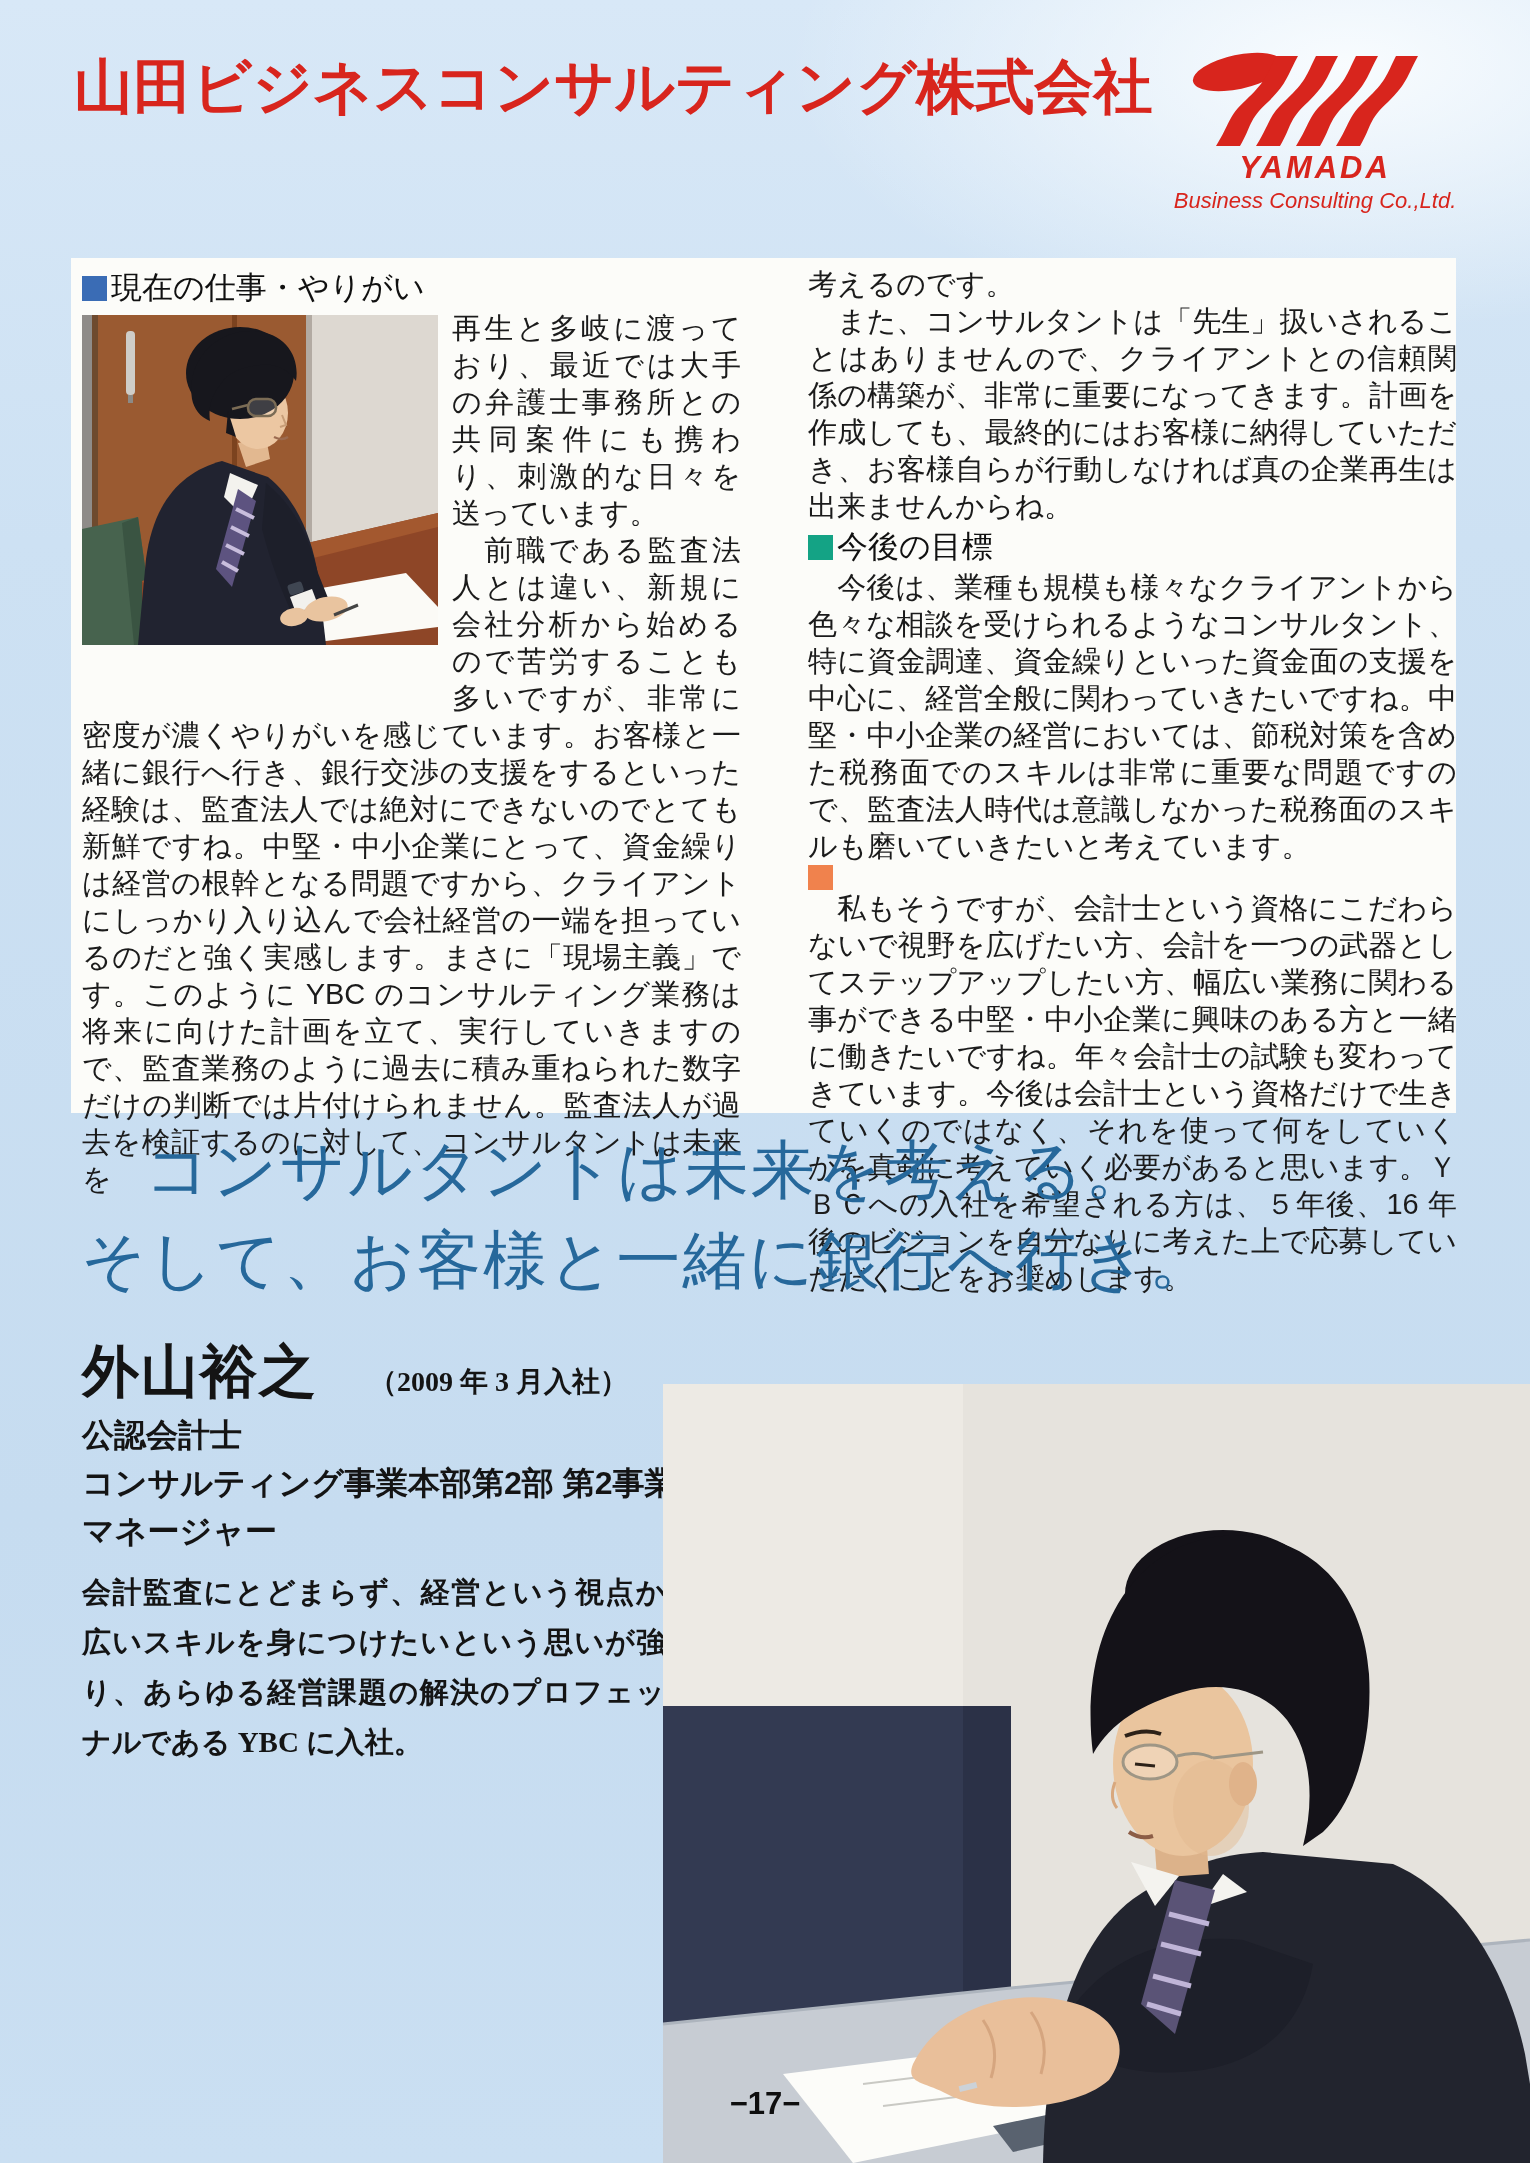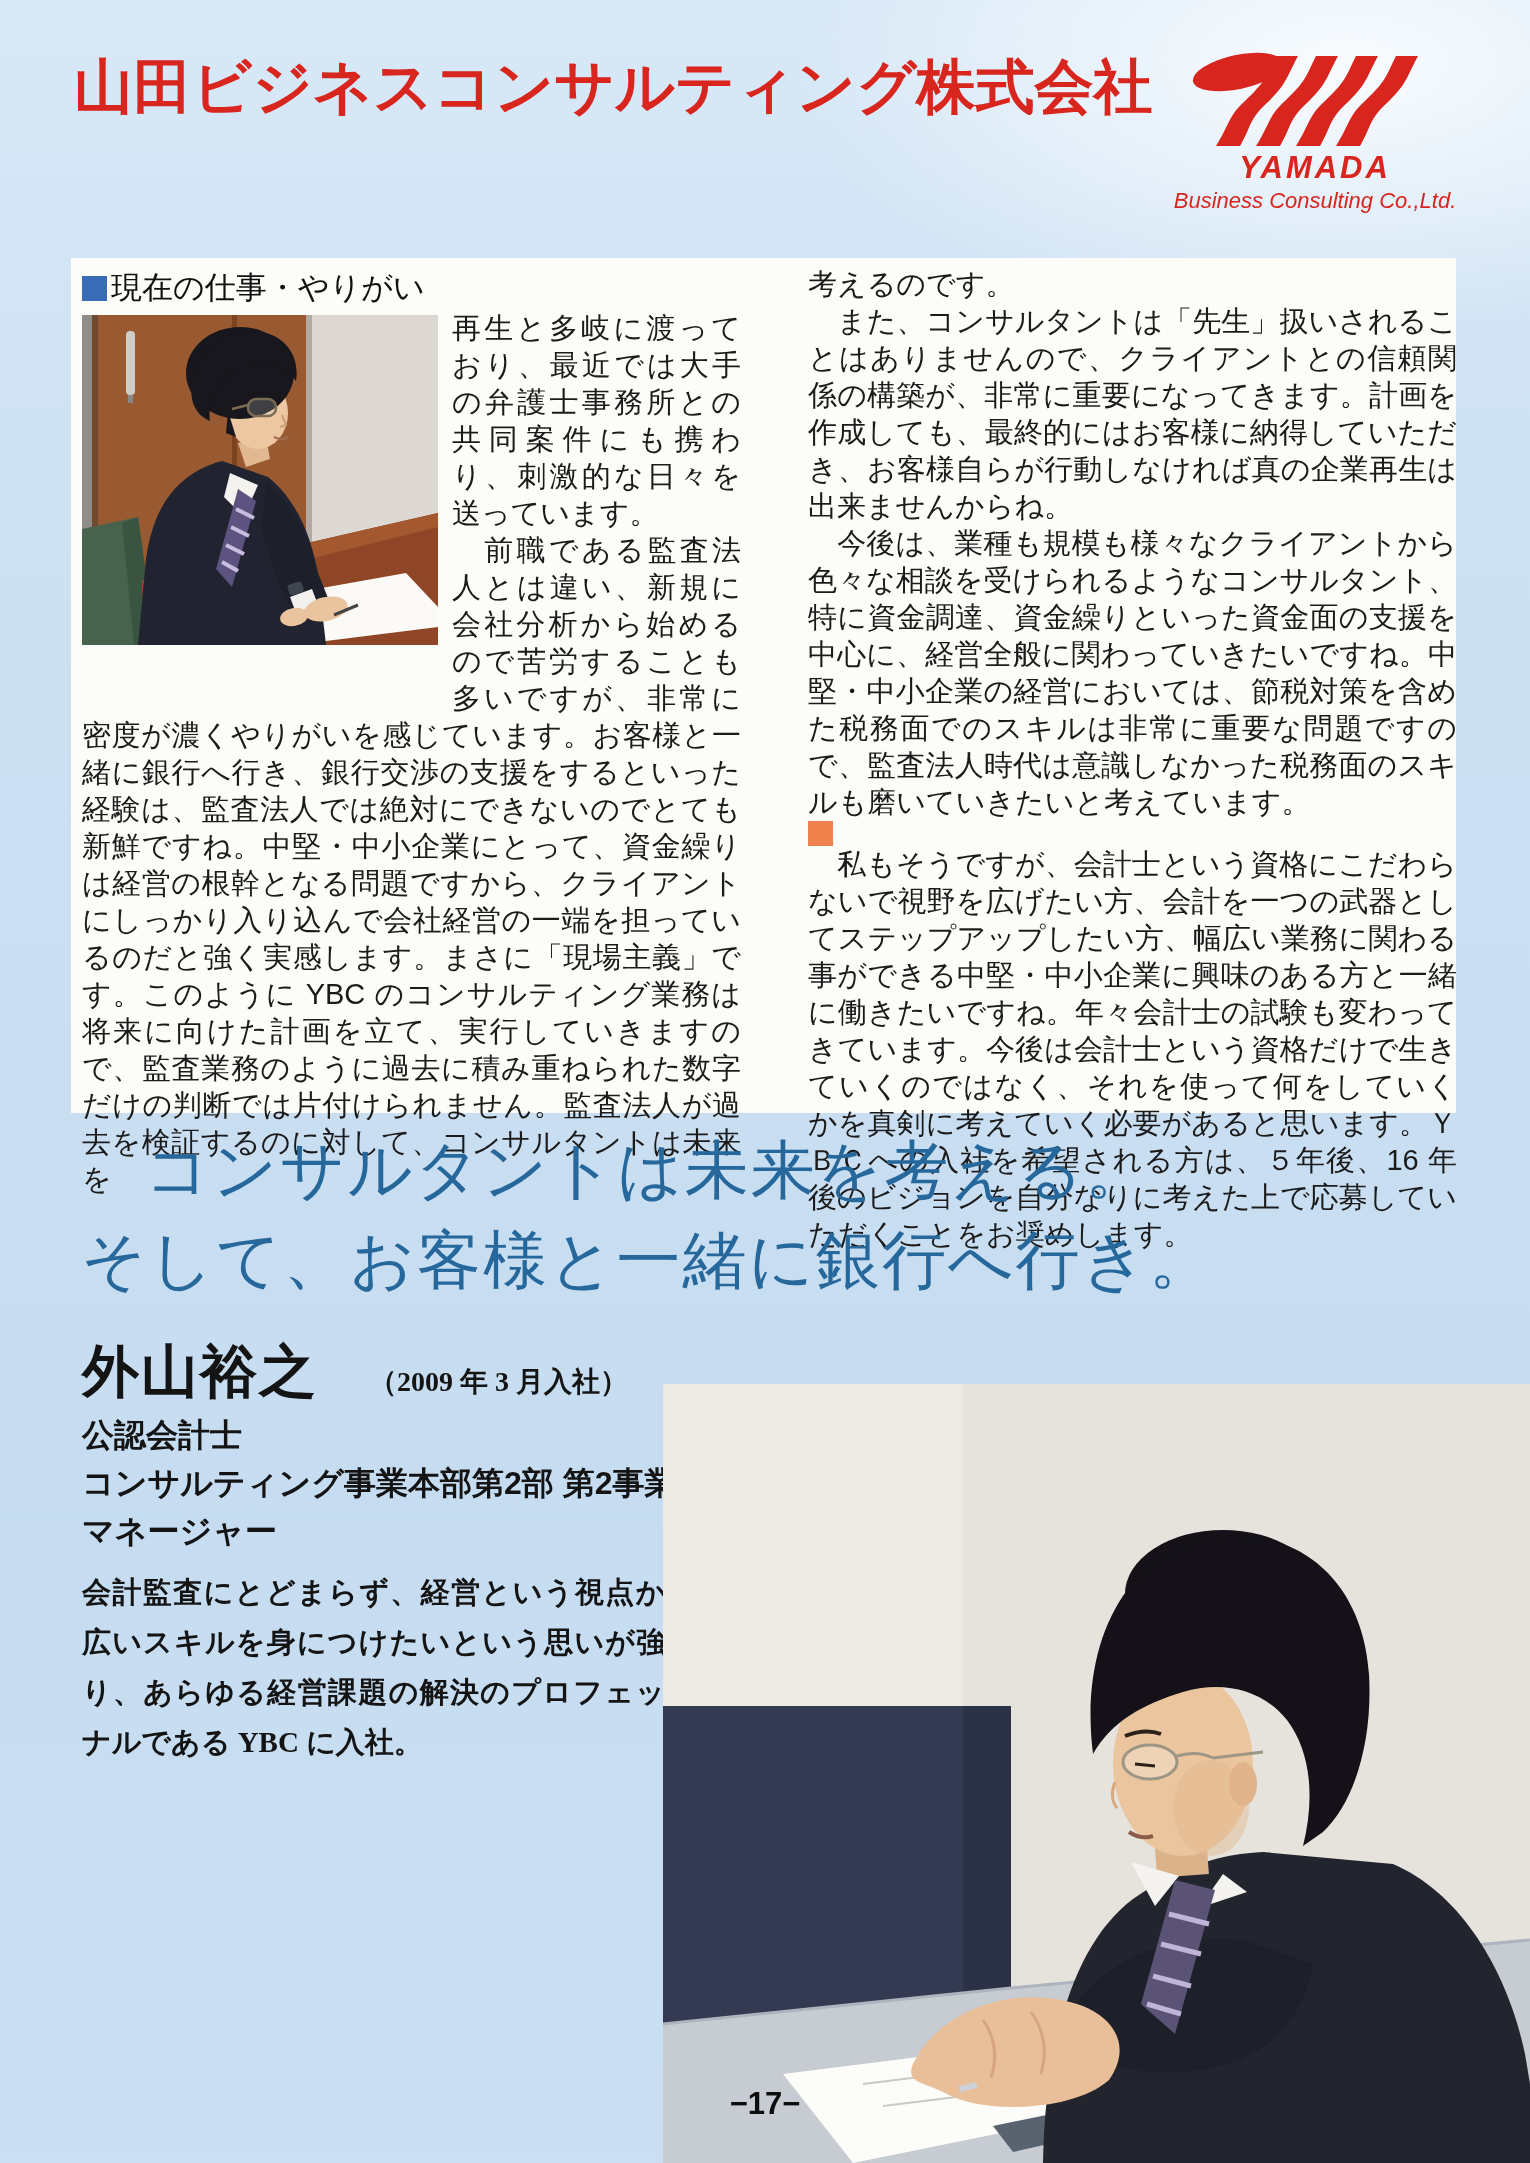--- a/index.html
+++ b/index.html
@@ -118,20 +118,24 @@
         </svg>
       </div>
       <p class="body">再生と多岐に渡っており、最近では大手の弁護士事務所との共同案件にも携わり、刺激的な日々を送っています。</p>
       <p class="body">　前職である監査法人とは違い、新規に会社分析から始めるので苦労することも多いですが、非常に密度が濃くやりがいを感じています。お客様と一緒に銀行へ行き、銀行交渉の支援をするといった経験は、監査法人では絶対にできないのでとても新鮮ですね。中堅・中小企業にとって、資金繰りは経営の根幹となる問題ですから、クライアントにしっかり入り込んで会社経営の一端を担っているのだと強く実感します。まさに「現場主義」です。このように YBC のコンサルティング業務は将来に向けた計画を立て、実行していきますので、監査業務のように過去に積み重ねられた数字だけの判断では片付けられません。監査法人が過去を検証するのに対して、コンサルタントは未来を</p>
     </div>
   </div>
 
   <div class="col col-right">
     <p class="body first-right">考えるのです。</p>
     <p class="body">　また、コンサルタントは「先生」扱いされることはありませんので、クライアントとの信頼関係の構築が、非常に重要になってきます。計画を作成しても、最終的にはお客様に納得していただき、お客様自らが行動しなければ真の企業再生は出来ませんからね。</p>
+    <p class="sec-head">
+      <span class="sq sq-green"></span>
+      <span>今後の目標</span>
+    </p>
     <p class="body">　今後は、業種も規模も様々なクライアントから色々な相談を受けられるようなコンサルタント、特に資金調達、資金繰りといった資金面の支援を中心に、経営全般に関わっていきたいですね。中堅・中小企業の経営においては、節税対策を含めた税務面でのスキルは非常に重要な問題ですので、監査法人時代は意識しなかった税務面のスキルも磨いていきたいと考えています。</p>
     <p class="sec-head">
       <span class="sq sq-orange"></span>
     </p>
     <p class="body">　私もそうですが、会計士という資格にこだわらないで視野を広げたい方、会計を一つの武器としてステップアップしたい方、幅広い業務に関わる事ができる中堅・中小企業に興味のある方と一緒に働きたいですね。年々会計士の試験も変わってきています。今後は会計士という資格だけで生きていくのではなく、それを使って何をしていくかを真剣に考えていく必要があると思います。ＹＢＣへの入社を希望される方は、５年後、16 年後のビジョンを自分なりに考えた上で応募していただくことをお奨めします。</p>
   </div>
 
   <div class="headline">
     <div>コンサルタントは未来を考える。</div>
     <div>そして、お客様と一緒に銀行へ行き。</div>

